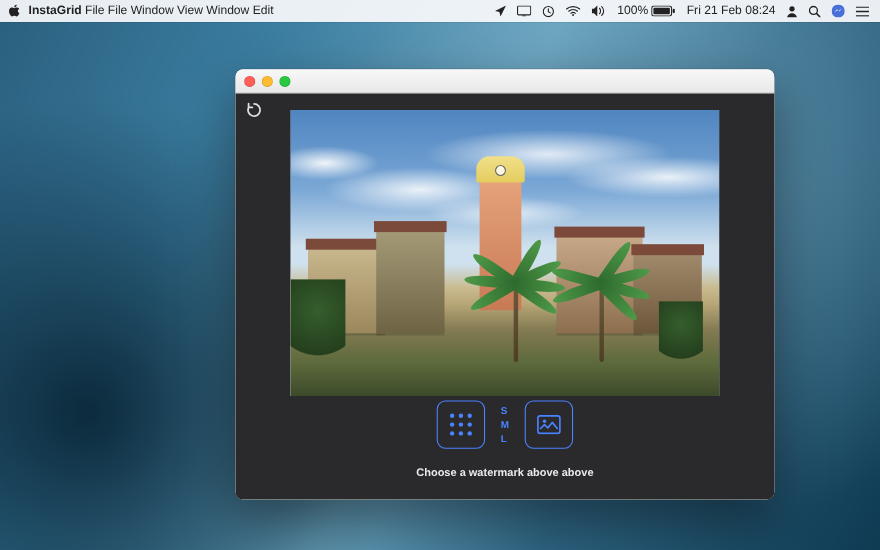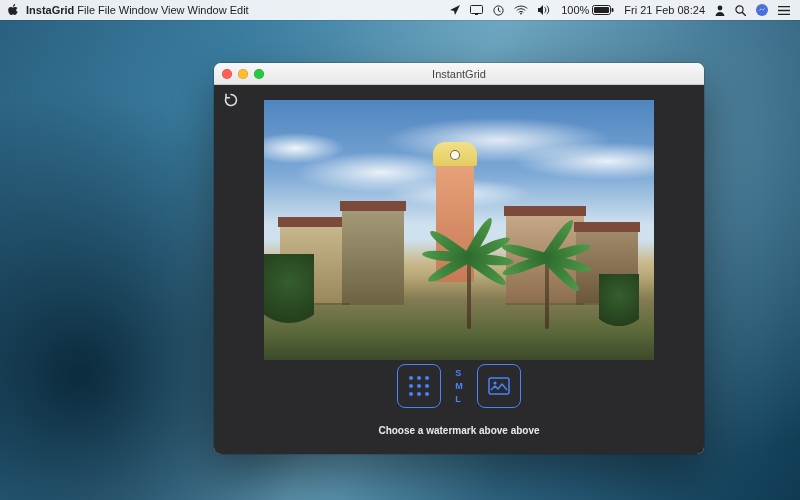--- a/index.html
+++ b/index.html
@@ -229,21 +229,20 @@
     </div>
   </div>
 
   <div class="window">
     <div class="titlebar">
       <div class="traffic">
         <div class="dot red"></div>
         <div class="dot yellow"></div>
         <div class="dot green"></div>
       </div>
-      <div class="title">InstantGrid</div>
     </div>
 
     <div class="content">
       <div class="reset-btn">
         <svg width="16" height="16" viewBox="0 0 16 16">
           <path d="M8 2.5A5.5 5.5 0 1 1 3.1 5.5" fill="none" stroke="#ddd" stroke-width="1.6" stroke-linecap="round"></path>
           <path d="M3 2.3v3.4h3.4" fill="none" stroke="#ddd" stroke-width="1.6" stroke-linecap="round" stroke-linejoin="round"></path>
         </svg>
       </div>
 

